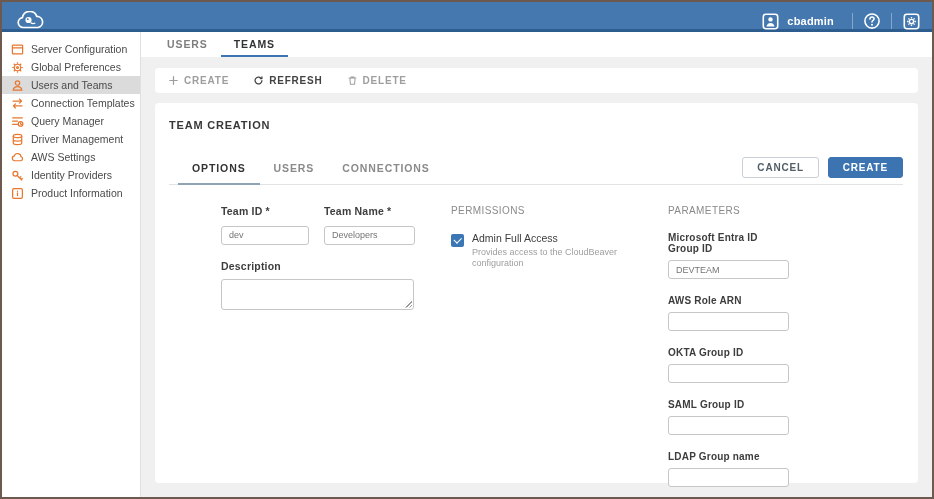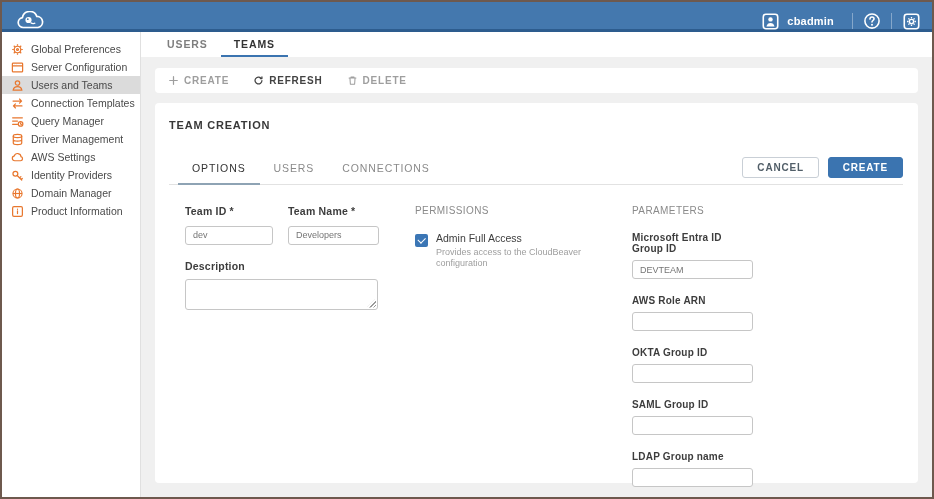--- a/index.html
+++ b/index.html
@@ -43,32 +43,32 @@
                  letter-spacing:.8px; color:#9E9E9E; cursor:pointer; }
   .toolbar-btn.enabled { color:#424242; }
   .toolbar-btn svg { width:11px; height:11px; }
 
   .panel { background:#fff; border-radius:4px; margin-top:10px; height:380px; padding:16px 15px 0 14px; }
   .panel-title { font-size:11px; font-weight:bold; letter-spacing:.8px; color:#383838; }
 
   .panel-tabbar { display:flex; justify-content:space-between; align-items:flex-end;
                   border-bottom:1px solid #E2E2E2; margin-top:21px; }
   .panel-tabs { display:flex; padding-left:9px; }
-  .panel-tab { font-size:10.5px; font-weight:normal; letter-spacing:.9px; color:#8A8A8A;
+  .panel-tab { font-size:10.5px; font-weight:bold; letter-spacing:.9px; color:#8A8A8A;
                padding:10px 14px 9px; border-bottom:2px solid transparent; margin-bottom:-1px; cursor:pointer; }
   .panel-tab.active { color:#333; border-bottom-color:#8EA3B4; }
   .panel-actions { display:flex; gap:9px; margin-bottom:6px;justify-content:space-between; }
   .btn { font-size:10px; font-weight:bold; letter-spacing:.8px; border-radius:3px; height:21px;
          display:flex; align-items:center; padding:0 14px; cursor:pointer; }
   .btn-cancel { background:#fff; border:1px solid #C9CFD6; color:#515E68; }
   .btn-create { background:#3B74B0; border:1px solid #3B74B0; color:#fff; }
 
   .form-row { display:flex; padding:20px 0 0 16px; }
 
-  .col1 { width:194px; flex:0 0 194px; }
+  .col1 { width:194px; flex:0 0 194px;margin-left:36px; }
   .field-label { font-size:10.5px; font-weight:bold; color:#3D3D3D; letter-spacing:.2px; margin-bottom:7px; }
   .txt-input { width:100%; height:19px; border:1px solid #C6C6C6; border-radius:3px; background:#fff;
                font-family:inherit; font-size:9px; color:#757575; padding:0 7px; outline:none; }
   .two-col { display:flex; }
   .f-teamid { width:88px; }
   .f-teamname { width:91px; margin-left:15px; }
   .desc-wrap { margin-top:15px; }
   .ta-wrap { position:relative; width:193px; }
   .txt-area { width:193px; height:31px; border:1px solid #C6C6C6; border-radius:3px; background:#fff;
               font-family:inherit; font-size:9px; color:#757575; padding:4px 7px; resize:none; outline:none; display:block; }
@@ -133,36 +133,36 @@
     </div>
   </div>
 
   <div class="app-body">
 
     <div class="sidebar">
 
       <div class="sidebar-item">
         <span class="sicon">
           <svg viewBox="0 0 16 16" fill="none" stroke="currentColor" stroke-width="1.5">
+            <rect x="1.7" y="2.5" width="12.6" height="11" rx="1"></rect>
+              <path d="M1.7 6h12.6M4.2 4.2h.1M6.6 4.2h.1"></path>
+          </svg>
+        </span>
+        <span class="slabel">Server Configuration</span>
+      </div>
+
+      <div class="sidebar-item">
+        <span class="sicon">
+          <svg viewBox="0 0 16 16" fill="none" stroke="currentColor" stroke-width="1.5">
             <circle cx="8" cy="8" r="4"></circle>
               <circle cx="8" cy="8" r="1.2"></circle>
             <path d="M8 1.5v2M8 12.5v2M1.5 8h2M12.5 8h2M3.4 3.4l1.4 1.4M11.2 11.2l1.4 1.4M12.6 3.4l-1.4 1.4M4.8 11.2l-1.4 1.4"></path>
           </svg>
         </span>
         <span class="slabel">Global Preferences</span>
-      </div>
-
-      <div class="sidebar-item">
-        <span class="sicon">
-          <svg viewBox="0 0 16 16" fill="none" stroke="currentColor" stroke-width="1.5">
-            <rect x="1.7" y="2.5" width="12.6" height="11" rx="1"></rect>
-              <path d="M1.7 6h12.6M4.2 4.2h.1M6.6 4.2h.1"></path>
-          </svg>
-        </span>
-        <span class="slabel">Server Configuration</span>
       </div>
 
       <div class="sidebar-item selected">
         <span class="sicon">
           <svg viewBox="0 0 16 16" fill="none" stroke="currentColor" stroke-width="1.5">
             <circle cx="8" cy="5" r="2.7"></circle>
               <path d="M2.7 13.7c.4-3 2.5-4.4 5.3-4.4s4.9 1.4 5.3 4.4z"></path>
           </svg>
         </span>
         <span class="slabel">Users and Teams</span>
@@ -210,30 +210,20 @@
       <div class="sidebar-item">
         <span class="sicon">
           <svg viewBox="0 0 16 16" fill="none" stroke="currentColor" stroke-width="1.5" stroke-linecap="round">
             <circle cx="5.4" cy="5.8" r="3"></circle>
               <path d="M7.6 8l5.6 5.6M10.6 11l1.6-1.6M12.6 13l1.3-1.3"></path>
           </svg>
         </span>
         <span class="slabel">Identity Providers</span>
       </div>
 
-      <div class="sidebar-item">
-        <span class="sicon">
-          <svg viewBox="0 0 16 16" fill="none" stroke="currentColor" stroke-width="1.4">
-            <circle cx="8" cy="8" r="5.6"></circle>
-              <ellipse cx="8" cy="8" rx="2.5" ry="5.6"></ellipse>
-              <path d="M2.4 8h11.2"></path>
-          </svg>
-        </span>
-        <span class="slabel">Domain Manager</span>
-      </div>
 
       <div class="sidebar-item">
         <span class="sicon">
           <svg viewBox="0 0 16 16" fill="none" stroke="currentColor" stroke-width="1.5" stroke-linecap="round">
             <rect x="2" y="2" width="12" height="12" rx="1.6"></rect>
               <path d="M8 7.2v3.4M8 5.2v.1"></path>
           </svg>
         </span>
         <span class="slabel">Product Information</span>
       </div>

